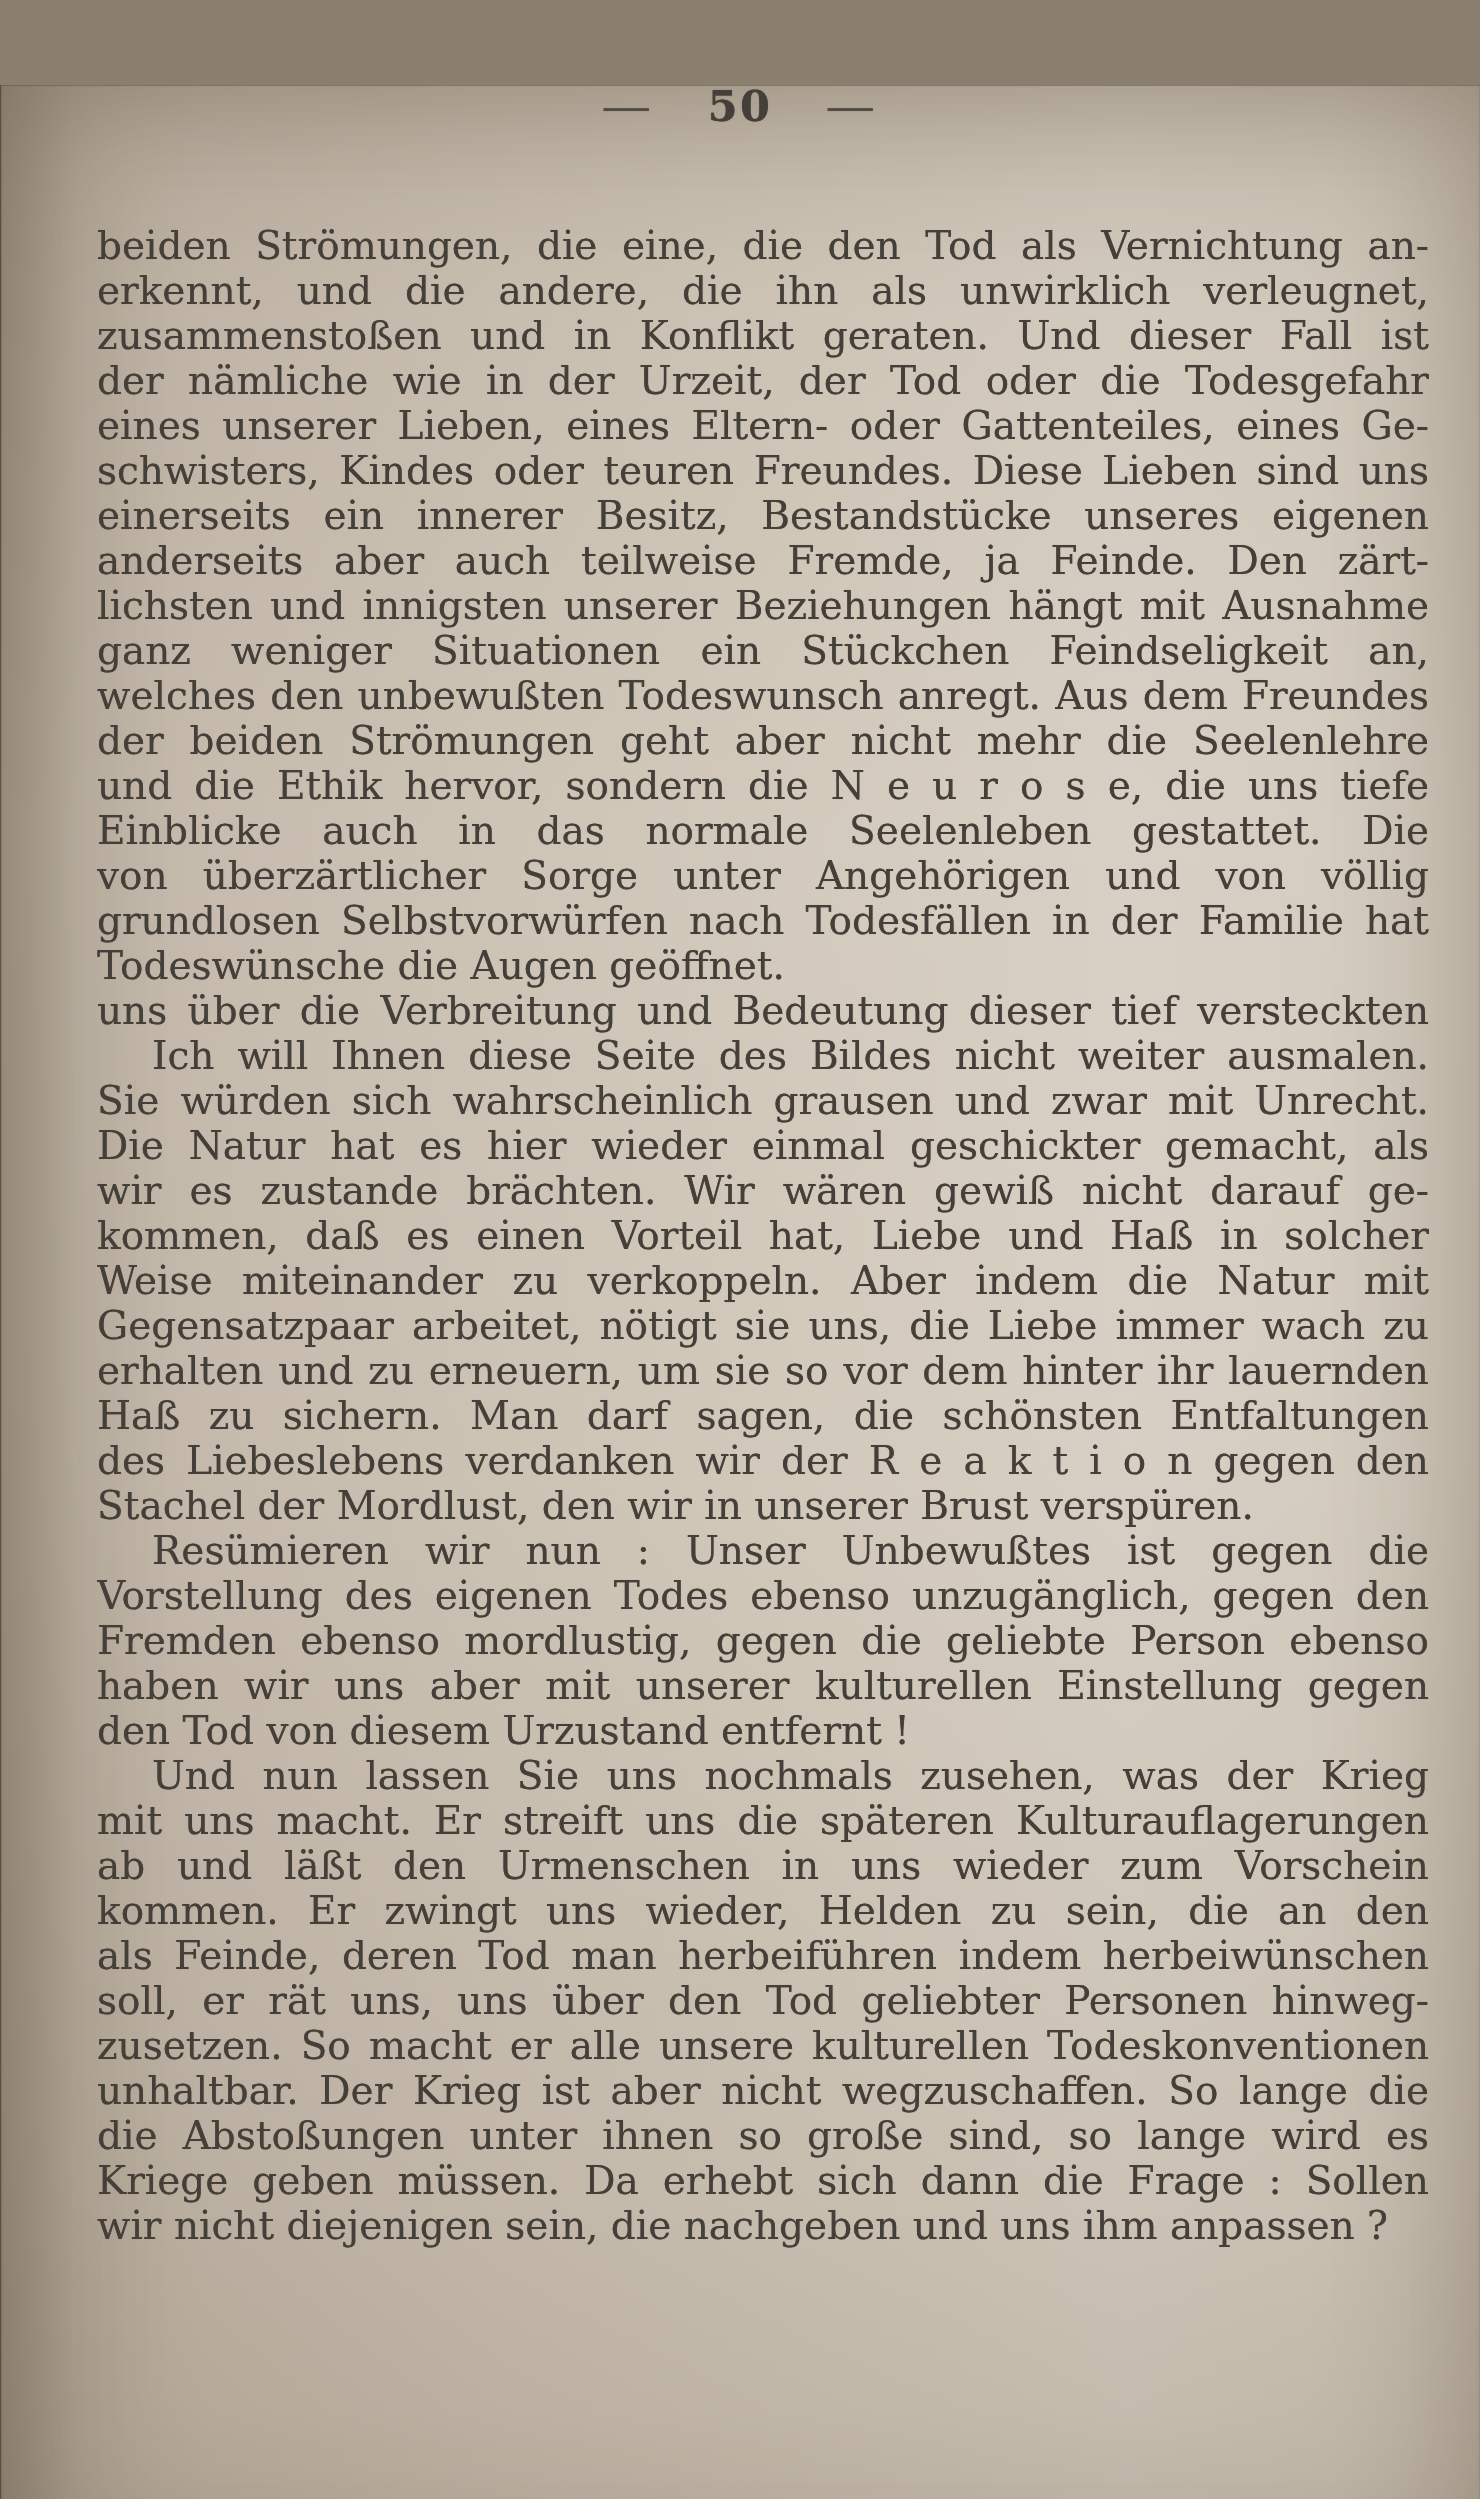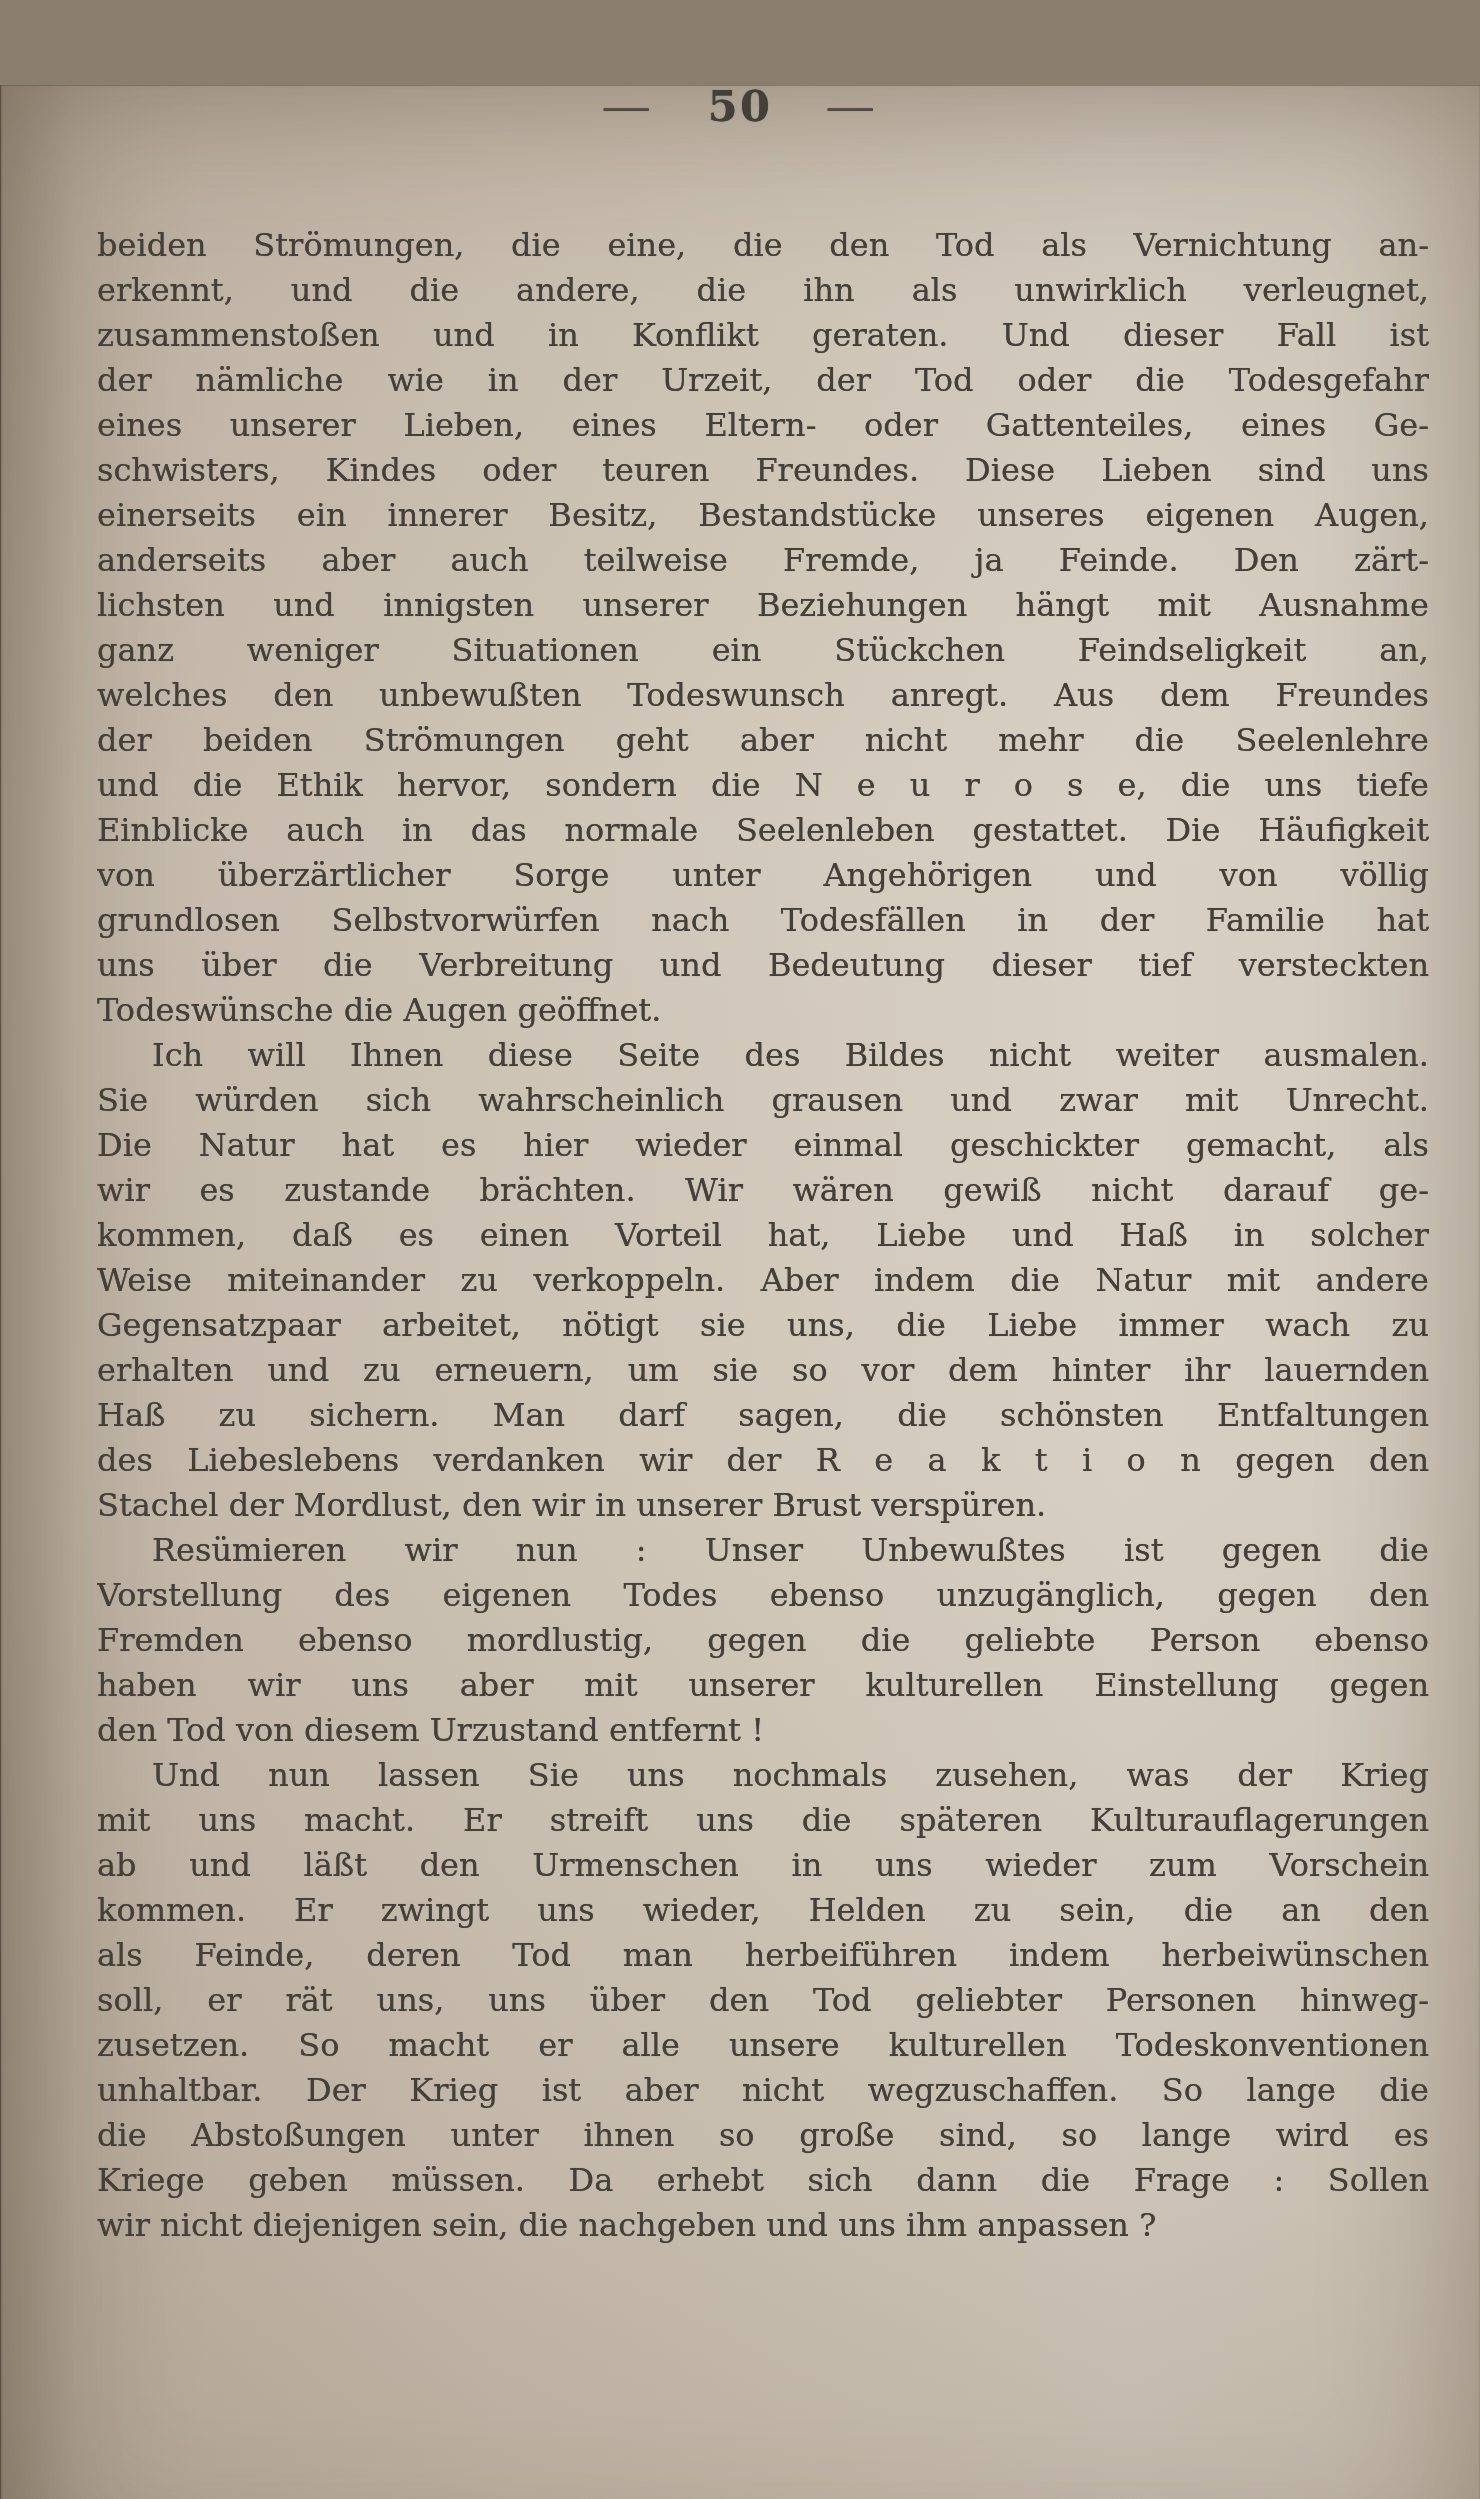--- a/index.html
+++ b/index.html
@@ -55,21 +55,21 @@
     text-shadow: 0 0 0.6px rgba(60, 55, 48, 0.65), 0 0 1.7px rgba(60, 55, 48, 0.25);
   }
   .page-header .dash {
     font-weight: 400;
     transform: scaleX(1.15);
     opacity: 0.88;
   }
   .text-column {
     position: relative;
     margin: 95px 51px 0 97px;
-    font-size: 32px;
+    font-size: 39px;
     line-height: 45px;
     text-shadow: 0 0 0.6px rgba(66, 61, 54, 0.60), 0 0 1.1px rgba(66, 61, 54, 0.22);
   }
   .line {
     text-align: justify;
     text-align-last: justify;
     white-space: normal;
     overflow: hidden;
     height: 45px;
   }
@@ -99,22 +99,22 @@
       <div class="line">einerseits ein innerer Besitz, Bestandstücke unseres eigenen Augen,</div>
       <div class="line">anderseits aber auch teilweise Fremde, ja Feinde. Den zärt-</div>
       <div class="line">lichsten und innigsten unserer Beziehungen hängt mit Ausnahme</div>
       <div class="line">ganz weniger Situationen ein Stückchen Feindseligkeit an,</div>
       <div class="line">welches den unbewußten Todeswunsch anregt. Aus dem Freundes</div>
       <div class="line">der beiden Strömungen geht aber nicht mehr die Seelenlehre</div>
       <div class="line">und die Ethik hervor, sondern die N e u r o s e, die uns tiefe</div>
       <div class="line">Einblicke auch in das normale Seelenleben gestattet. Die Häufigkeit</div>
       <div class="line">von überzärtlicher Sorge unter Angehörigen und von völlig</div>
       <div class="line">grundlosen Selbstvorwürfen nach Todesfällen in der Familie hat</div>
+      <div class="line para-end">Todeswünsche die Augen geöffnet.</div>
       <div class="line">uns über die Verbreitung und Bedeutung dieser tief versteckten</div>
-      <div class="line para-end">Todeswünsche die Augen geöffnet.</div>
       <div class="line indent">Ich will Ihnen diese Seite des Bildes nicht weiter ausmalen.</div>
       <div class="line">Sie würden sich wahrscheinlich grausen und zwar mit Unrecht.</div>
       <div class="line">Die Natur hat es hier wieder einmal geschickter gemacht, als</div>
       <div class="line">wir es zustande brächten. Wir wären gewiß nicht darauf ge-</div>
       <div class="line">kommen, daß es einen Vorteil hat, Liebe und Haß in solcher</div>
       <div class="line">Weise miteinander zu verkoppeln. Aber indem die Natur mit andere</div>
       <div class="line">Gegensatzpaar arbeitet, nötigt sie uns, die Liebe immer wach zu</div>
       <div class="line">erhalten und zu erneuern, um sie so vor dem hinter ihr lauernden</div>
       <div class="line">Haß zu sichern. Man darf sagen, die schönsten Entfaltungen</div>
       <div class="line">des Liebeslebens verdanken wir der R e a k t i o n gegen den</div>

